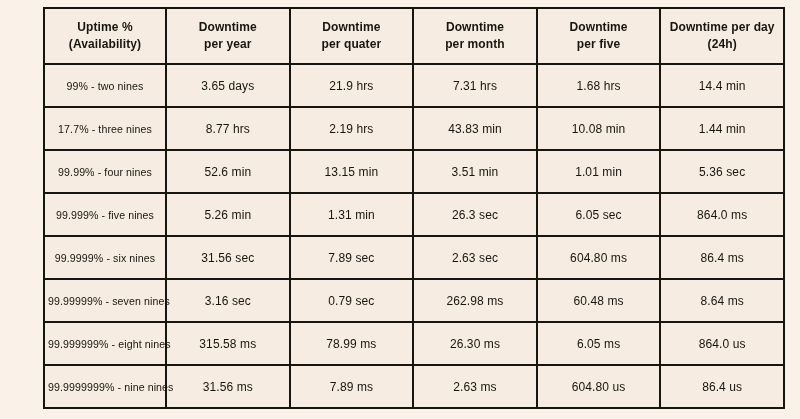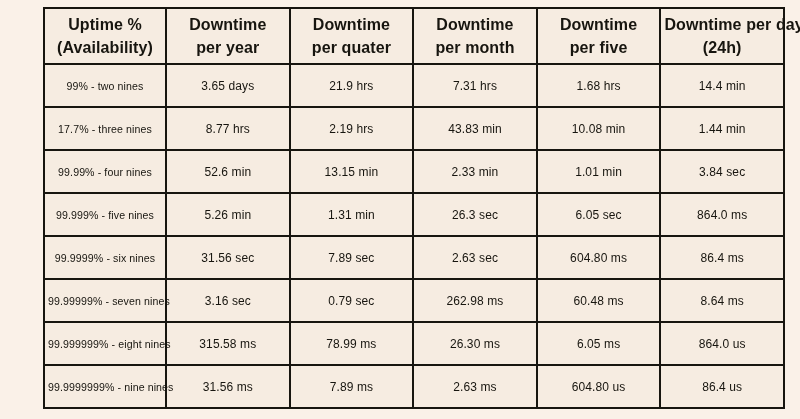--- a/index.html
+++ b/index.html
@@ -43,21 +43,21 @@
     vertical-align: middle;
     color: #17150f;
     padding: 2px 3px;
     box-sizing: border-box;
     word-break: keep-all;
     white-space: nowrap;
   }
 
   table.uptime-table thead th {
     height: 56px;
-    font-size: 16px;
+    font-size: 12px;
     font-weight: bold;
     line-height: 1.45;
     letter-spacing: 0.1px;
   }
 
   table.uptime-table tbody td {
     height: 43px;
     font-size: 12px;
     font-weight: normal;
     letter-spacing: 0.1px;
@@ -127,23 +127,23 @@
         <td>8.77 hrs</td>
         <td>2.19 hrs</td>
         <td>43.83 min</td>
         <td>10.08 min</td>
         <td>1.44 min</td>
       </tr>
       <tr>
         <td class="label-cell">99.99% - four nines</td>
         <td>52.6 min</td>
         <td>13.15 min</td>
-        <td>2.33 min</td>
+        <td>3.51 min</td>
         <td>1.01 min</td>
-        <td>3.84 sec</td>
+        <td>5.36 sec</td>
       </tr>
       <tr>
         <td class="label-cell">99.999% - five nines</td>
         <td>5.26 min</td>
         <td>1.31 min</td>
         <td>26.3 sec</td>
         <td>6.05 sec</td>
         <td>864.0 ms</td>
       </tr>
       <tr>

